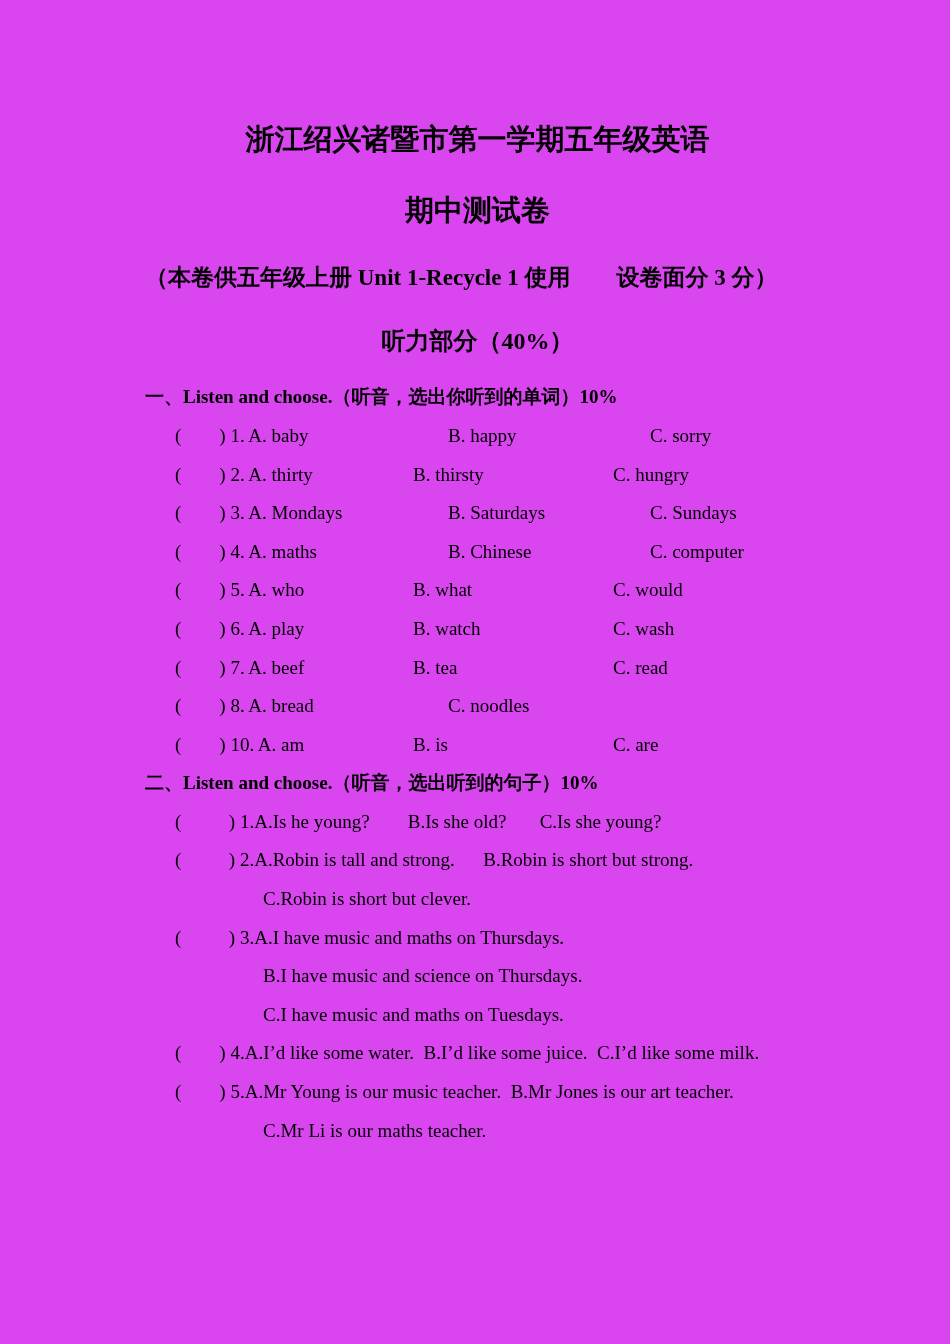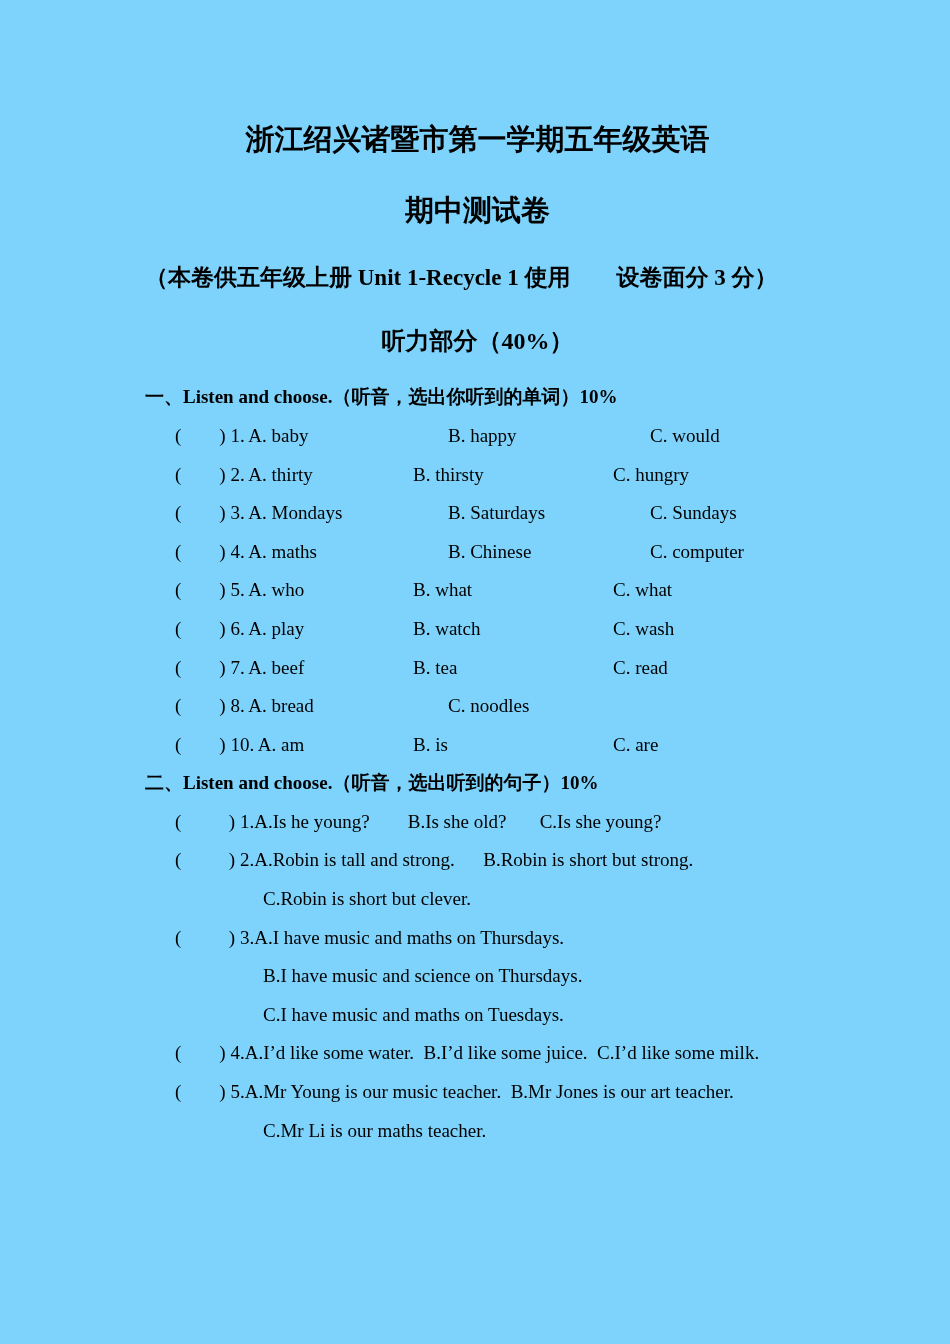--- a/index.html
+++ b/index.html
@@ -4,21 +4,21 @@
 <style>
   html, body {
     margin: 0;
     padding: 0;
     background: #ffffff;
   }
   .page {
     width: 950px;
     min-height: 1344px;
     box-sizing: border-box;
-    background: #7dd3fc;
+    background: #d946ef;
     color: #000000;
     padding: 122px 140px 60px 145px;
     font-family: "Liberation Serif", "DejaVu Serif", serif;
     font-size: 19px;
   }
   .doc-title {
     font-size: 29px;
     font-weight: bold;
     text-align: center;
     margin: 0 0 36px 0;
@@ -77,41 +77,41 @@
   <h1 class="doc-title">浙江绍兴诸暨市第一学期五年级英语</h1>
   <h1 class="doc-title second">期中测试卷</h1>
   <div class="usage-note">（本卷供五年级上册 Unit 1-Recycle 1 使用　　设卷面分 3 分）</div>
   <div class="part-heading">听力部分（40%）</div>
 
   <div class="sec-heading">一、Listen and choose.（听音，选出你听到的单词）10%</div>
 
   <div class="s1-row wide">
     <span class="col-a">(        ) 1. A. baby</span>
     <span class="col-b">B. happy</span>
-    <span class="col-c">C. would</span>
+    <span class="col-c">C. sorry</span>
   </div>
   <div class="s1-row">
     <span class="col-a">(        ) 2. A. thirty</span>
     <span class="col-b">B. thirsty</span>
     <span class="col-c">C. hungry</span>
   </div>
   <div class="s1-row wide">
     <span class="col-a">(        ) 3. A. Mondays</span>
     <span class="col-b">B. Saturdays</span>
     <span class="col-c">C. Sundays</span>
   </div>
   <div class="s1-row wide">
     <span class="col-a">(        ) 4. A. maths</span>
     <span class="col-b">B. Chinese</span>
     <span class="col-c">C. computer</span>
   </div>
   <div class="s1-row">
     <span class="col-a">(        ) 5. A. who</span>
     <span class="col-b">B. what</span>
-    <span class="col-c">C. what</span>
+    <span class="col-c">C. would</span>
   </div>
   <div class="s1-row">
     <span class="col-a">(        ) 6. A. play</span>
     <span class="col-b">B. watch</span>
     <span class="col-c">C. wash</span>
   </div>
   <div class="s1-row">
     <span class="col-a">(        ) 7. A. beef</span>
     <span class="col-b">B. tea</span>
     <span class="col-c">C. read</span>

